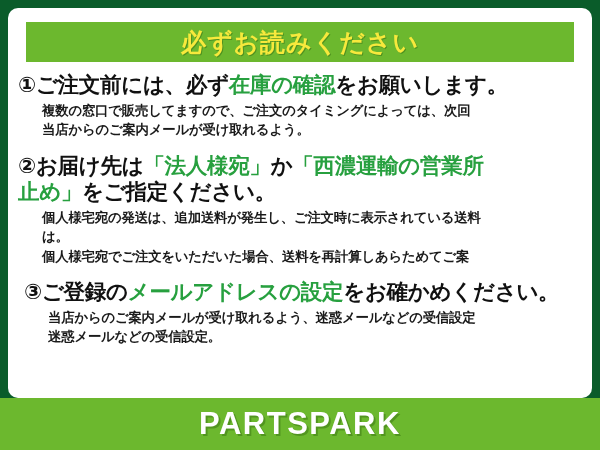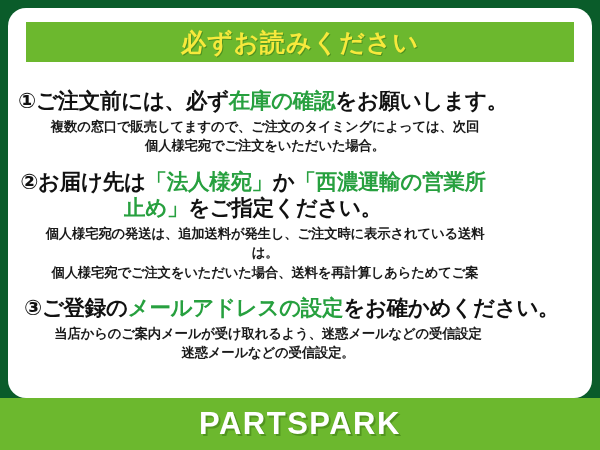--- a/index.html
+++ b/index.html
@@ -5,31 +5,31 @@
   html,body{margin:0;padding:0;}
   body{
     width:600px;height:450px;overflow:hidden;
     background:#0a5c2a;
     font-family:"Liberation Sans","DejaVu Sans",sans-serif;
     -webkit-font-smoothing:antialiased;
   }
   .frame{position:absolute;left:0;top:0;width:600px;height:450px;background:#0a5c2a;}
   .panel{
     position:absolute;left:8px;top:8px;width:584px;height:390px;
-    background:#ffffff;border-radius:18px;overflow:hidden;
+    background:#ffffff;border-radius:10px;overflow:hidden;
   }
   .titlebar{
     position:absolute;left:18px;top:14px;width:548px;height:40px;
     background:#6cb82e;display:flex;align-items:center;justify-content:center;
   }
   .titlebar .ttl{
     color:#f7e93c;font-size:25px;font-weight:bold;letter-spacing:1px;
     text-shadow:1px 1px 0 #4f9120;white-space:nowrap;
   }
-  .items{position:absolute;left:0;top:76px;width:488px;text-align:center;}
+  .items{position:absolute;left:0;top:60px;width:488px;}
   .item{padding:0 8px 0 10px;}
   .head{
     font-size:21.5px;font-weight:bold;color:#111111;
     line-height:1.24;letter-spacing:-0.3px;white-space:nowrap;
   }
   .head.wrap{white-space:normal;}
   .em{color:#27a03f;}
   .body{
     font-size:13.4px;color:#1a1a1a;line-height:1.45;
     margin:2px 0 0 24px;letter-spacing:-0.2px;font-weight:700;
@@ -55,21 +55,21 @@
 
     <div class="titlebar">
       <div class="ttl">必ずお読みください</div>
     </div>
 
     <div class="items">
       <div class="item i1">
         <div class="head"><span class="marker">①</span><span>ご注文前には、必ず</span><span class="em">在庫の確認</span><span>をお願いします。</span></div>
         <div class="body">
             <div>複数の窓口で販売してますので、ご注文のタイミングによっては、次回</div>
-            <div>個人様宅宛でご注文をいただいた場合。</div>
+            <div>当店からのご案内メールが受け取れるよう。</div>
           </div>
       </div>
       <div class="item i2">
         <div class="head wrap"><span class="marker">②</span><span>お届け先は</span><span class="em">「法人様宛」</span><span>か</span><span class="em">「西濃運輸の営業所止め」</span><span>をご指定ください。</span></div>
         <div class="body">
             <div>個人様宅宛の発送は、追加送料が発生し、ご注文時に表示されている送料は。</div>
             <div>個人様宅宛でご注文をいただいた場合、送料を再計算しあらためてご案</div>
           </div>
       </div>
       <div class="item i3">

